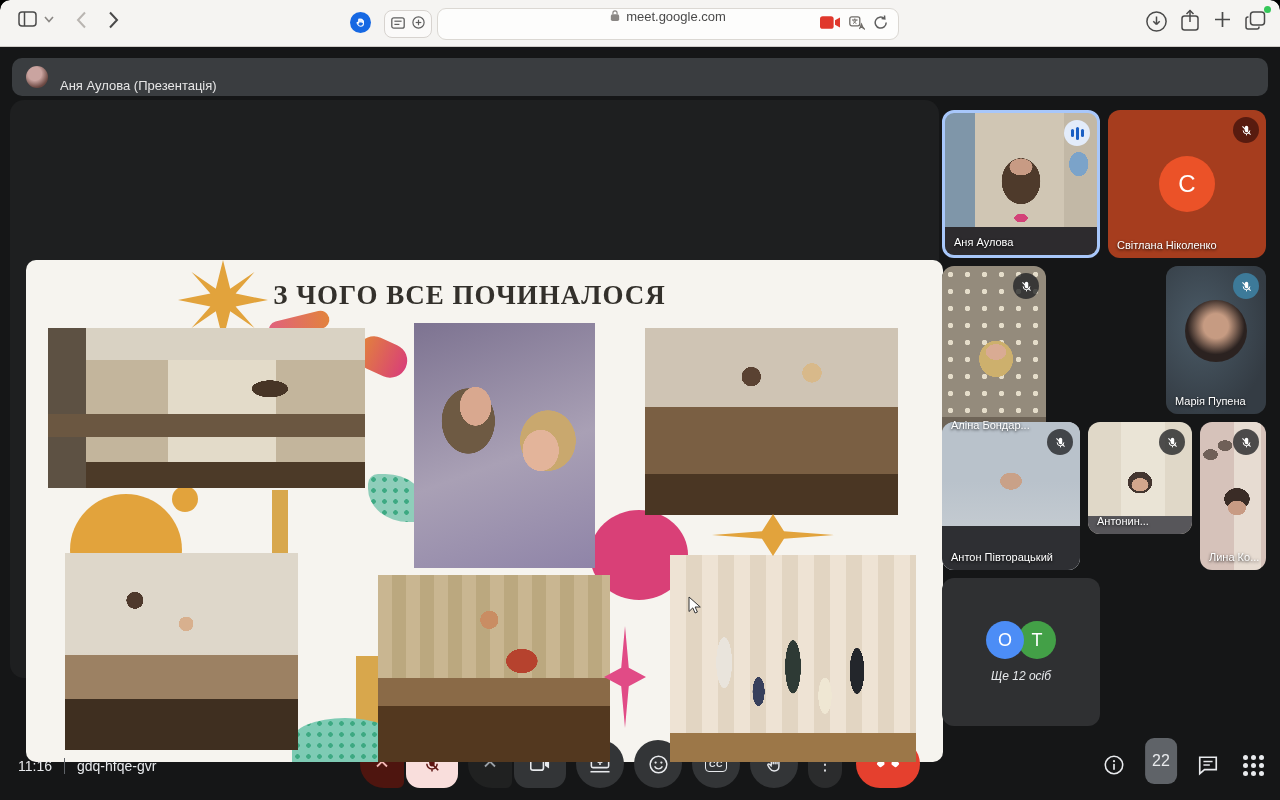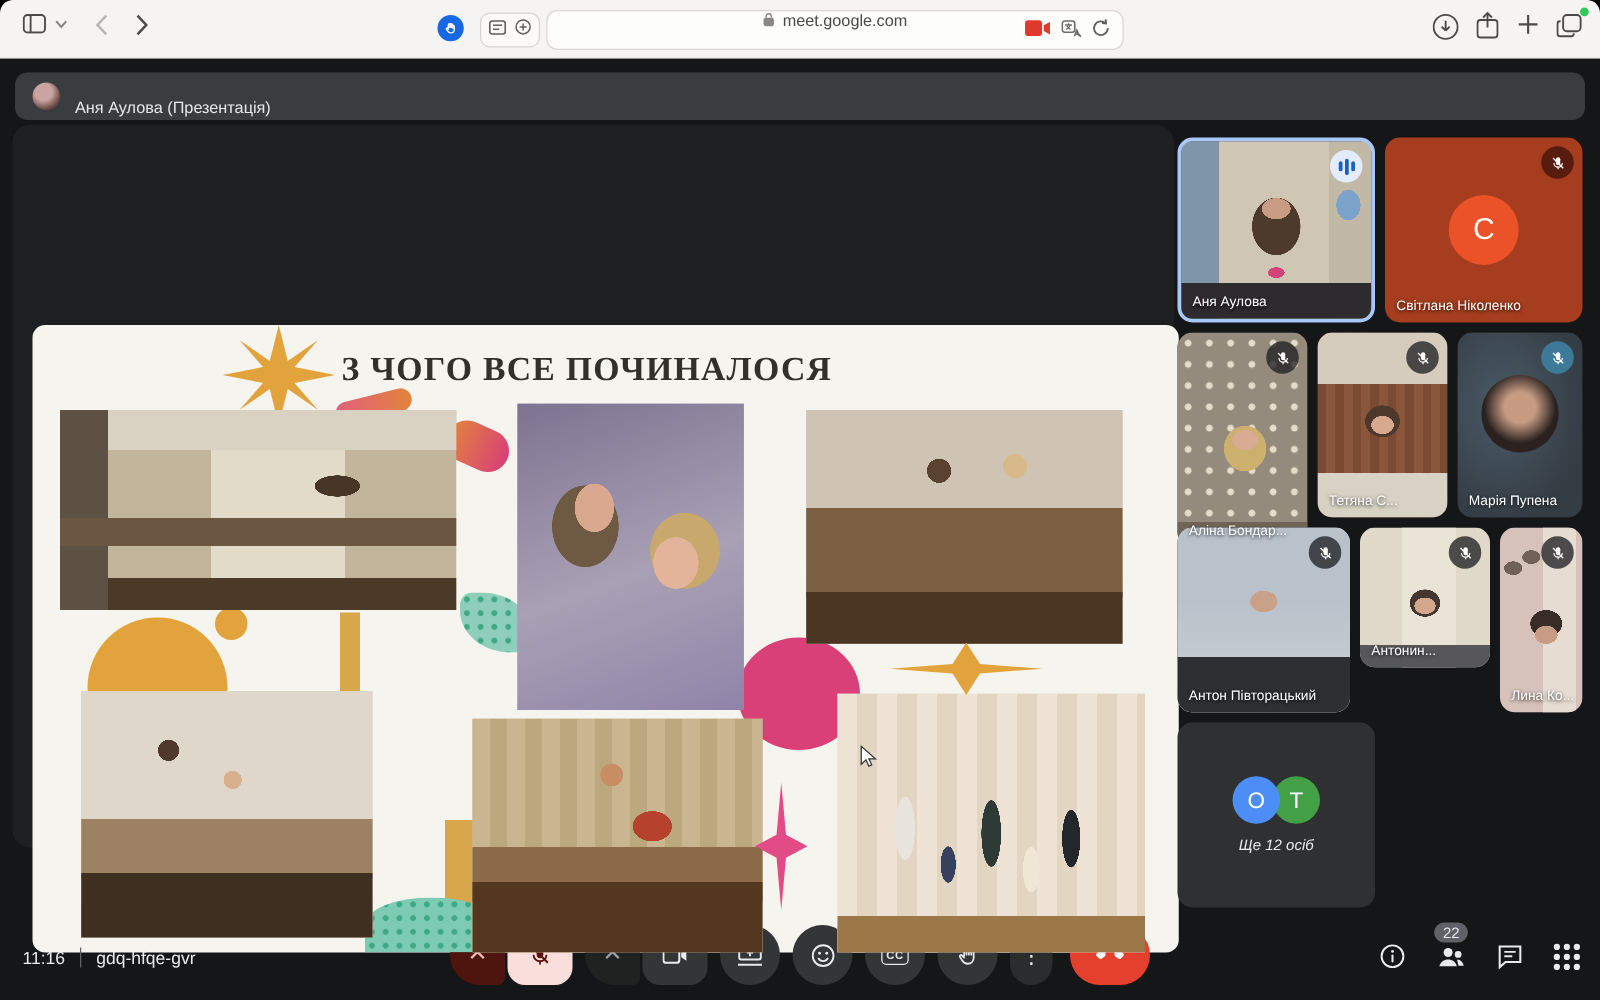--- a/index.html
+++ b/index.html
@@ -156,21 +156,21 @@
     display:flex;align-items:center;justify-content:center;}
   .btn-more{width:34px;height:48px;border-radius:17px;background:#2b2c2d;color:#e8eaed;
     display:flex;align-items:center;justify-content:center;font-size:17px;}
   .btn-end{width:64px;height:48px;border-radius:24px;background:#e5402e;color:#fff;
     display:flex;align-items:center;justify-content:center;margin-left:4px;}
   .ctl-group{display:flex;}
   .cc-box{border:1.7px solid currentColor;border-radius:4px;font-size:9px;font-weight:bold;padding:2px 3px;letter-spacing:.5px;}
   .footer-right{position:absolute;right:16px;bottom:24px;display:flex;align-items:center;gap:24px;color:#e8eaed;}
   .fr-item{position:relative;display:flex;align-items:center;justify-content:center;}
   .count-badge{position:absolute;top:-16px;left:50%;transform:translateX(-50%);background:#5f6368;color:#e8eaed;
-    font-size:12px;border-radius:9px;padding:1px 7px;}
+    font-size:16px;border-radius:9px;padding:14px 7px;}
   .grid-dots{display:grid;grid-template-columns:repeat(3,5px);grid-gap:3px;}
   .grid-dots span{width:5px;height:5px;border-radius:50%;background:#e8eaed;}
   .cursor{position:absolute;z-index:9;}
 </style>
 </head>
 <body>
 
 <div class="screen">
 
   <div class="toolbar">
@@ -330,31 +330,20 @@
     <div class="mic-badge">
       <svg width="13" height="13" viewBox="0 0 24 24">
           <path d="M12 15a3.2 3.2 0 0 0 3.2-3.2V6.4a3.2 3.2 0 1 0-6.4 0v5.4A3.2 3.2 0 0 0 12 15z" fill="currentColor"></path>
           <path d="M18.2 11.8a6.2 6.2 0 0 1-12.4 0M12 18v3" fill="none" stroke="currentColor" stroke-width="1.8"></path>
           <line x1="4.5" y1="4.5" x2="19.5" y2="19.5" stroke="currentColor" stroke-width="2"></line>
         </svg>
     </div>
     <div class="tile-name">Аліна Бондар...</div>
   </div>
 
-  <div class="tile v-tetiana" style="left:1054px;top:266px;width:104px;height:148px">
-    <div class="ph"></div>
-    <div class="mic-badge">
-      <svg width="13" height="13" viewBox="0 0 24 24">
-          <path d="M12 15a3.2 3.2 0 0 0 3.2-3.2V6.4a3.2 3.2 0 1 0-6.4 0v5.4A3.2 3.2 0 0 0 12 15z" fill="currentColor"></path>
-          <path d="M18.2 11.8a6.2 6.2 0 0 1-12.4 0M12 18v3" fill="none" stroke="currentColor" stroke-width="1.8"></path>
-          <line x1="4.5" y1="4.5" x2="19.5" y2="19.5" stroke="currentColor" stroke-width="2"></line>
-        </svg>
-    </div>
-    <div class="tile-name">Тетяна С...</div>
-  </div>
 
   <div class="tile v-maria" style="left:1166px;top:266px;width:100px;height:148px">
     <div class="ph"></div>
     <div class="maria-avatar"></div>
     <div class="mic-badge teal">
       <svg width="13" height="13" viewBox="0 0 24 24">
           <path d="M12 15a3.2 3.2 0 0 0 3.2-3.2V6.4a3.2 3.2 0 1 0-6.4 0v5.4A3.2 3.2 0 0 0 12 15z" fill="currentColor"></path>
           <path d="M18.2 11.8a6.2 6.2 0 0 1-12.4 0M12 18v3" fill="none" stroke="currentColor" stroke-width="1.8"></path>
           <line x1="4.5" y1="4.5" x2="19.5" y2="19.5" stroke="currentColor" stroke-width="2"></line>
         </svg>

